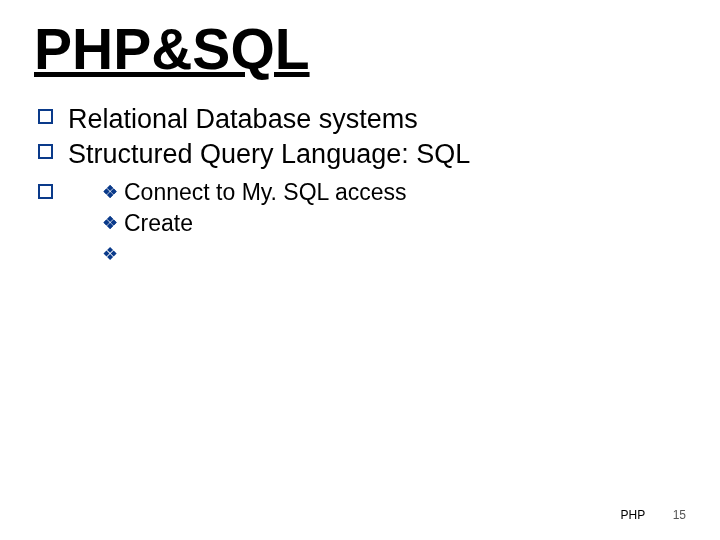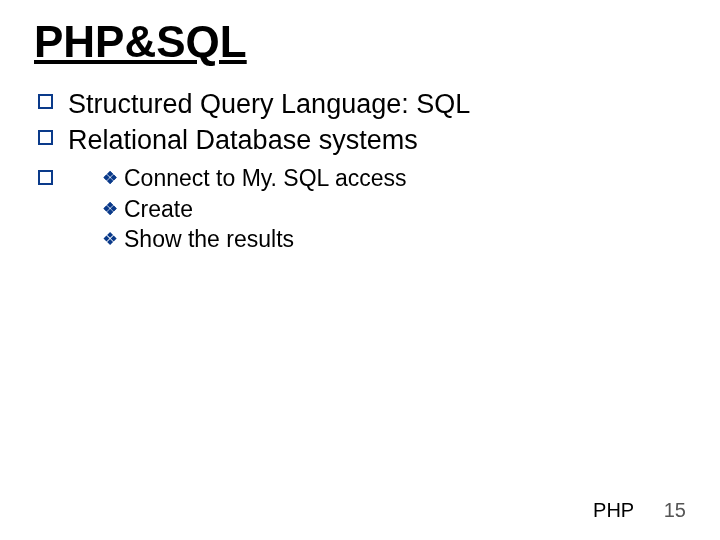--- a/index.html
+++ b/index.html
@@ -13,21 +13,21 @@
     overflow: hidden;
   }
   .slide {
     box-sizing: border-box;
     width: 720px;
     height: 540px;
     padding: 18px 28px 0 28px;
     position: relative;
   }
   .title {
-    font-size: 44px;
+    font-size: 57px;
     font-weight: bold;
     text-decoration: underline;
     margin: 0 0 22px 6px;
     line-height: 1.1;
   }
   ul.level1 {
     list-style: none;
     margin: 0;
     padding: 0 0 0 10px;
   }
@@ -64,46 +64,46 @@
     left: 0;
     top: 3px;
     color: #0a3a8a;
     font-size: 18px;
     line-height: 1.3;
   }
   .footer {
     position: absolute;
     bottom: 18px;
     right: 34px;
-    font-size: 20px;
+    font-size: 12px;
   }
   .footer .label {
     margin-right: 24px;
   }
   .footer .pageno {
     color: #555;
   }
 </style>
 </head>
 <body>
 
 <div class="slide">
 
   <h1 class="title">PHP&amp;SQL</h1>
 
   <ul class="level1">
 
     <li>
       <span class="bullet"></span>
-      <span>Structured Query Language: SQL</span>
+      <span>Relational Database systems</span>
     </li>
 
     <li>
       <span class="bullet"></span>
-      <span>Relational Database systems</span>
+      <span>Structured Query Language: SQL</span>
     </li>
 
     <li>
       <span class="bullet"></span>
       <ul class="level2">
         <li>
           <span class="bullet">❖</span>
         </li>
       </ul>
     </li>
@@ -117,21 +117,20 @@
         </li>
         <li>
           <span class="bullet">❖</span>
         </li>
         <li>
           <span class="bullet">❖</span>
           <span>Create</span>
         </li>
         <li>
           <span class="bullet">❖</span>
-          <span>Show the results</span>
         </li>
       </ul>
     </li>
 
   </ul>
 
   <div class="footer">
     <span class="label">PHP</span>
     <span class="pageno">15</span>
   </div>

